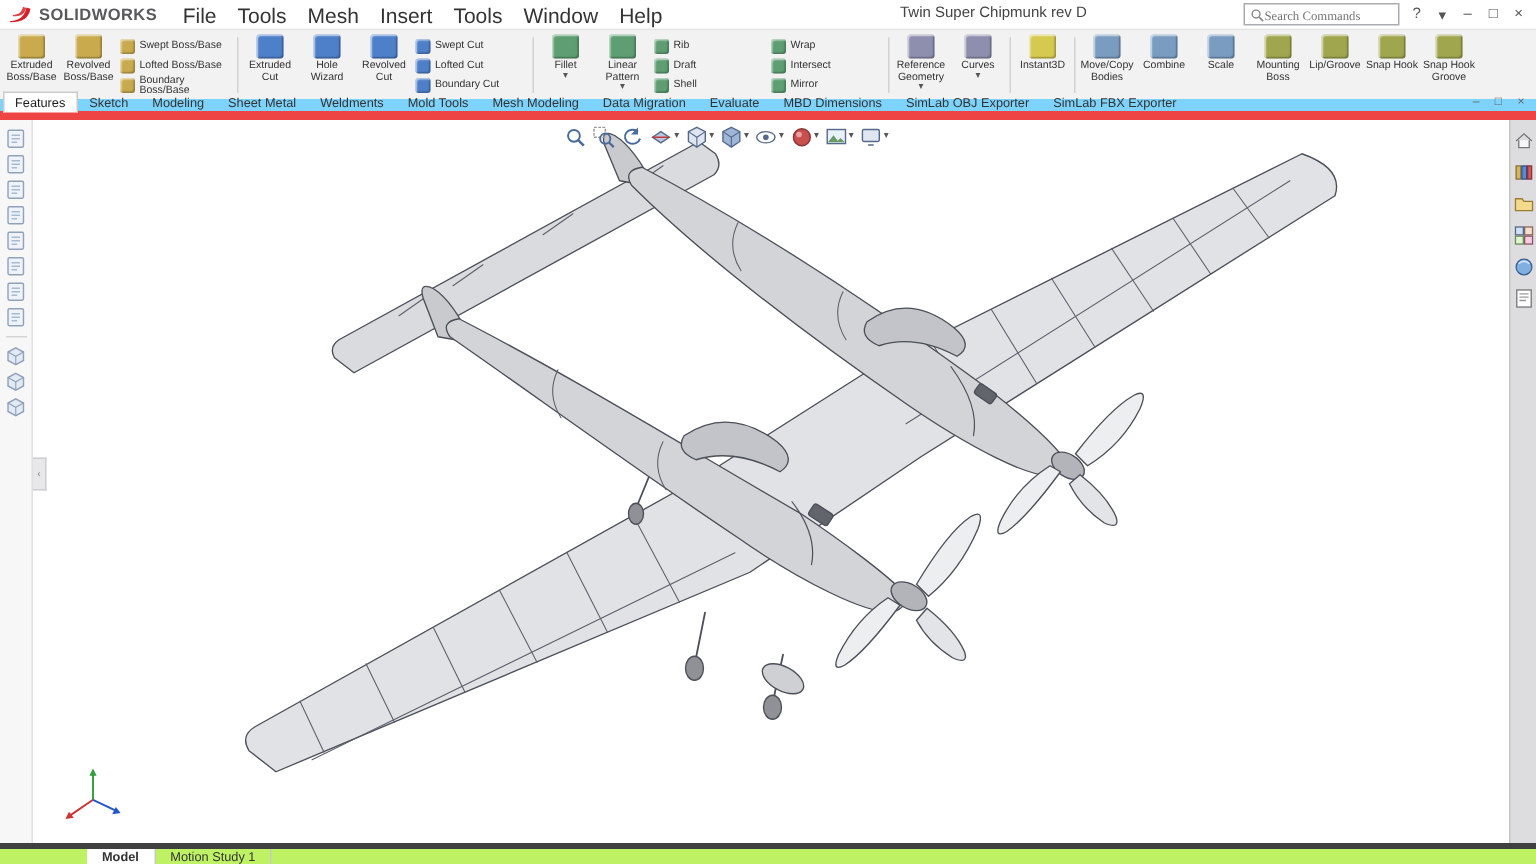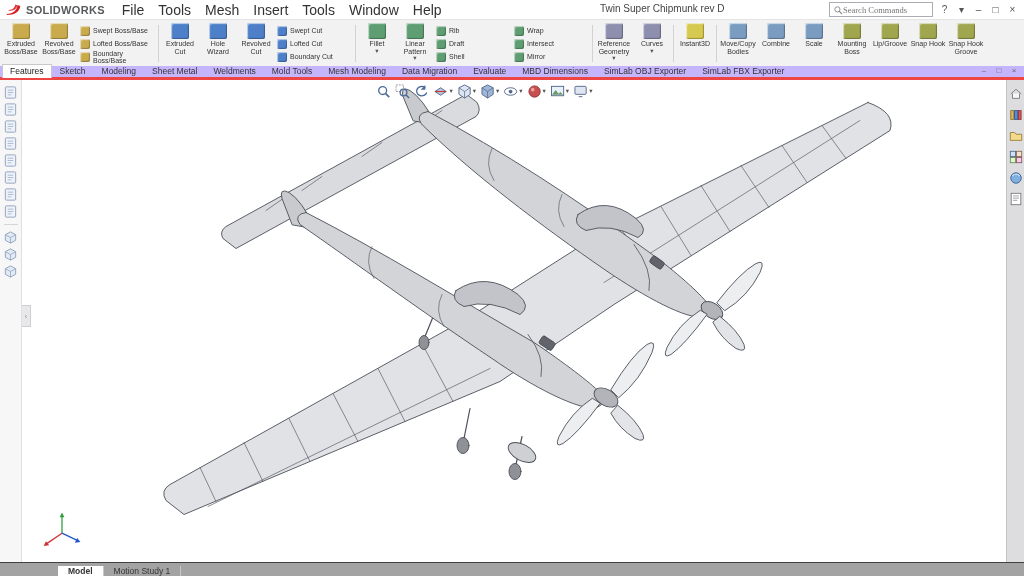--- a/index.html
+++ b/index.html
@@ -26,21 +26,21 @@
   .rgroup{display:flex;align-items:stretch;padding:0 1px}
   .rsep{width:1px;background:#d2d2d4;margin:4px 1px;flex:0 0 auto}
   .rbtn{position:relative;display:flex;flex-direction:column;align-items:center;width:38px;padding:2px 0 0 0;font-size:7px;text-align:center;line-height:1.08;color:#333;border-radius:2px;cursor:default}
   .ricon{width:18px;height:16px;border-radius:2px;margin-bottom:1px;box-shadow:inset 1px 1px 1px rgba(255,255,255,.65),inset -1px -1px 1px rgba(0,0,0,.28);flex:0 0 auto}
   .rlabel{display:block}
   .rstack{display:flex;flex-direction:column;justify-content:center;width:78px;gap:1px}
   .rsmall{display:flex;align-items:center;gap:3px;font-size:7px;color:#333;height:12px;padding:0 2px;cursor:default}
   .ricon-s{width:10px;height:10px;border-radius:2px;box-shadow:inset 1px 1px 1px rgba(255,255,255,.6),inset -1px -1px 1px rgba(0,0,0,.25);flex:0 0 auto}
 
   
-  .tabrow{height:14px;flex:0 0 auto;background:#c4b5fd;border-bottom:3px solid #ef4444;display:flex;align-items:flex-end}
+  .tabrow{height:14px;flex:0 0 auto;background:#7dd3fc;border-bottom:6px solid #ef4444;display:flex;align-items:flex-end}
   .tabs{display:flex;align-items:flex-end;padding-left:2px}
   .ctab{font-size:8.5px;color:#333;padding:1px 7px 1px 7px;border:1px solid transparent;border-bottom:none;white-space:nowrap;cursor:default}
   .ctab.active{background:#fff;border-color:#c9c9cb;color:#1a1a1a;margin-bottom:-1px;padding-bottom:2px}
   .tabrow-right{margin-left:auto;display:flex;align-items:center;gap:1px;padding:0 3px 1px 0}
   .doc-btn{min-width:14px;height:11px;display:flex;align-items:center;justify-content:center;font-size:8px;color:#666;cursor:default}
 
   
   .main{flex:1;display:flex;min-height:0;position:relative}
   .left-strip{width:22px;flex:0 0 auto;background:#f7f7f8;border-right:1px solid #e0e0e0;display:flex;flex-direction:column;align-items:center;padding-top:5px;gap:2px}
   .lt-icon{width:15px;height:15px;opacity:.85}
@@ -51,21 +51,21 @@
   .hu-icon{display:flex;align-items:center;gap:1px;cursor:default}
   .hu-icon svg{width:15px;height:15px}
   .scene{position:absolute;inset:0;width:100%;height:100%}
   .triad{position:absolute;left:16px;bottom:8px;width:48px;height:48px}
   .fm-arrow{position:absolute;left:0;top:225px;width:9px;height:22px;background:#e8e8ea;border:1px solid #cfcfd1;border-left:none;display:flex;align-items:center;justify-content:center;font-size:7px;color:#888;cursor:default}
   .right-strip{width:18px;flex:0 0 auto;background:#dddde0;border-left:1px solid #c4c4c6;display:flex;flex-direction:column;align-items:center;padding-top:7px;gap:7px}
   .tp-icon{width:14px;height:14px;cursor:default}
   .tp-icon svg{width:14px;height:14px}
 
   
-  .model-tabs{height:14px;flex:0 0 auto;background:#a3a3a3;border-top:1px solid #404040;display:flex;align-items:flex-end;font-size:8.5px}
+  .model-tabs{height:14px;flex:0 0 auto;background:#bef264;border-top:4px solid #404040;display:flex;align-items:flex-end;font-size:8.5px}
   .scroll-handle{width:58px;flex:0 0 auto;background:repeating-linear-gradient(90deg,#cfcfd1 0 2px,#e9e9eb 2px 4px);border-right:1px solid #bdbdbf;cursor:default}
   .mtab{padding:0 10px;display:flex;align-items:center;color:#333;border-right:1px solid #c9c9cb;cursor:default;white-space:nowrap}
   .mtab.active{background:#fff;font-weight:bold}
 
   
   .statusbar{height:13px;flex:0 0 auto;background:#f2f2f3;border-top:1px solid #d2d2d4;display:flex;align-items:center;font-size:8.5px;color:#444;padding:0 5px}
   .sb-right{margin-left:auto;display:flex;align-items:center;gap:16px;padding-right:4px}
   .sb-units{display:flex;align-items:center;gap:2px;cursor:default}
 </style>
 </head>

